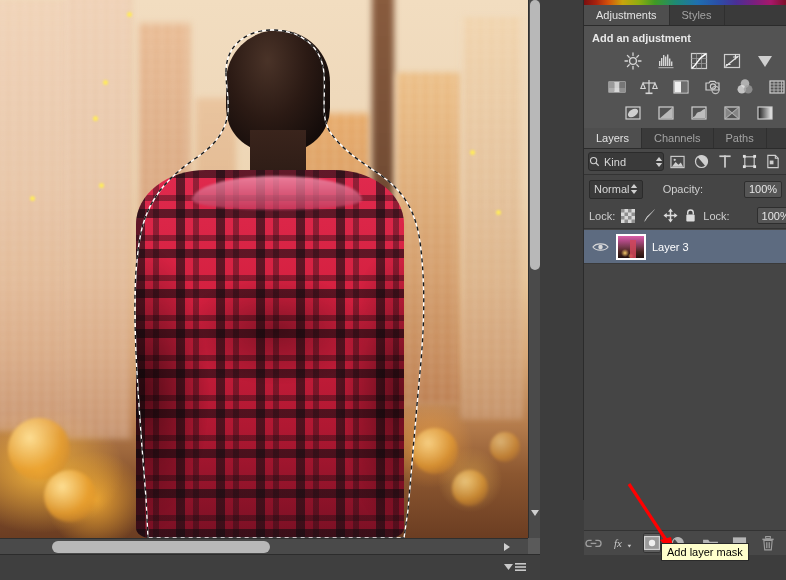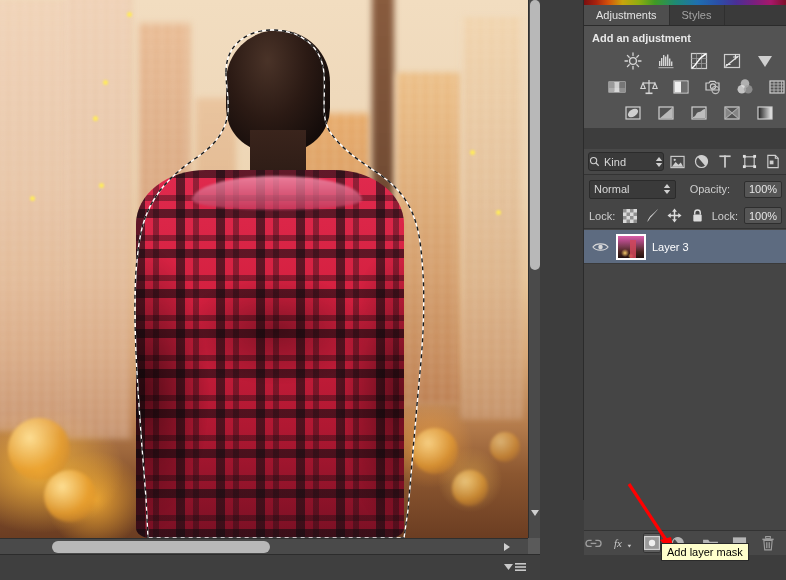--- a/index.html
+++ b/index.html
@@ -172,32 +172,32 @@
   }
   #kind-select {
     width: 76px; height: 19px; background: #3a3a3a; border: 1px solid #2b2b2b;
     border-radius: 3px; display: flex; align-items: center; padding: 0 0; gap: 4px;
     font-size: 11px; color: #d8d8d8;
   }
   .filter-icon { width: 20px; height: 20px; display: flex; align-items: center; justify-content: center; }
 
   #blend-row {
     position: absolute; left: 0; top: 27px; width: 203px; height: 26px;
-    background: #454545; display: flex; align-items: center; padding: 0 5px; gap: 14px;
+    background: #454545; display: flex; align-items: center; padding: 0 5px; gap: 20px;
   }
   #blend-select {
     width: 95px; height: 19px; background: #3a3a3a; border: 1px solid #2b2b2b;
     border-radius: 2px; display: flex; align-items: center; justify-content: space-between;
     padding: 0 4px; font-size: 11px; color: #d8d8d8;
   }
   .lbl { font-size: 11px; color: #cfcfcf; white-space: nowrap; }
   .num-field {
     height: 17px; background: #555; border: 1px solid #2e2e2e; border-radius: 2px;
     display: flex; align-items: center; justify-content: center;
-    font-size: 11px; color: #e6e6e6; padding: 0 4px; min-width: 38px;
+    font-size: 11px; color: #e6e6e6; padding: 0 4px; min-width: 38px; margin-left: 21px;
   }
   #lock-row {
     position: absolute; left: 0; top: 54px; width: 203px; height: 26px;
     background: #454545; display: flex; align-items: center; padding: 0 5px; gap: 6px;
     border-bottom: 1px solid #333;
   }
   .lock-icon { width: 17px; height: 17px; display: flex; align-items: center; justify-content: center; }
 
   #layer-list { position: absolute; left: 0; top: 81px; width: 203px; height: 325px; background: #454545; }
   .layer-row {
@@ -508,20 +508,25 @@
               </linearGradient>
                 </defs>
               <rect x="2" y="3" width="14" height="12" fill="url(#gm)" stroke="#cfcfcf" stroke-width="1.2"></rect>
             </svg>
           </div>
         </div>
       </div>
     </div>
 
     <div id="layers-panel">
+      <div class="tab-row" style="top:0;">
+        <div class="tab active">Layers</div>
+        <div class="tab">Channels</div>
+        <div class="tab">Paths</div>
+      </div>
 
       <div id="layers-body">
 
         <div id="filter-row">
           <div id="kind-select">
             <svg width="11" height="11" viewBox="0 0 12 12">
               <circle cx="5" cy="5" r="3.4" fill="none" stroke="#cfcfcf" stroke-width="1.2"></circle>
               <line x1="7.6" y1="7.6" x2="10.6" y2="10.6" stroke="#cfcfcf" stroke-width="1.3"></line>
             </svg>
             <span style="flex:1">Kind</span>

